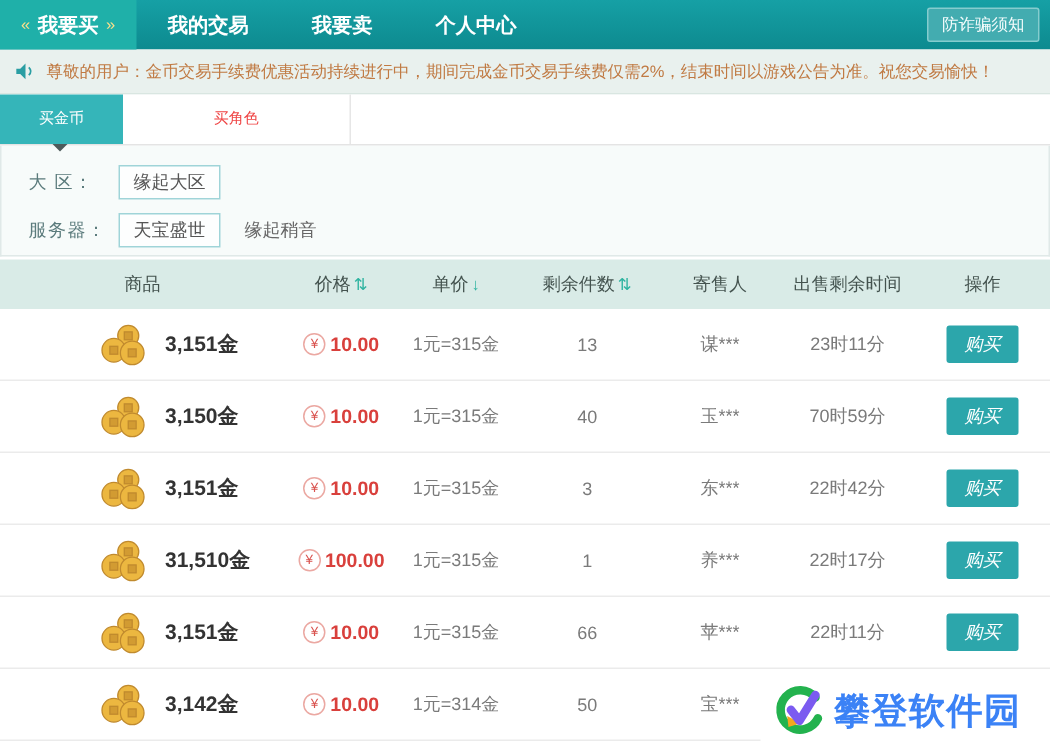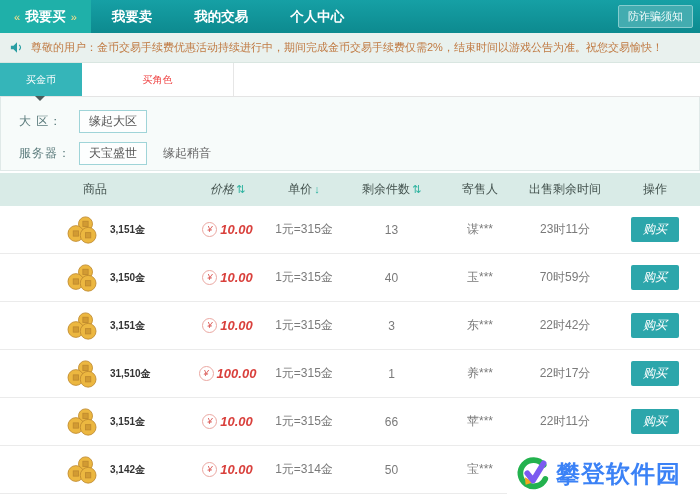--- a/index.html
+++ b/index.html
@@ -23,47 +23,47 @@
   .tab.inactive{width:151px;color:#ef4444;border-right:1px solid #e6e6e6;}
   .tab-pointer{position:absolute;left:35px;top:33px;width:0;height:0;border:5px solid transparent;border-top-color:#4d5b5b;z-index:3;}
   
   .filter-panel{height:74px;background:#f7fbfa;border:1px solid #e0e9e8;border-top:none;box-sizing:border-box;padding:13px 0 0 18px;}
   .filter-row{display:flex;align-items:center;margin-bottom:9px;font-size:12px;color:#5b7b7c;}
   .filter-label{width:60px;letter-spacing:1px;}
   .filter-box{border:1px solid #9fd4d8;background:#fdfefe;padding:2px 9px;color:#555;margin-right:16px;cursor:pointer;}
   .filter-plain{color:#666;cursor:pointer;}
   
   .thead{margin-top:2px;height:33px;background:#d9ebe7;display:flex;align-items:center;font-size:12px;color:#44534f;}
-  .c1{width:190px;}.c2{width:75px;font-style:italic;}.c3{width:78px;}.c4{width:97px;}.c5{width:80px;}.c6{width:90px;}.c7{width:90px;}
+  .c1{width:190px;}.c2{width:75px;}.c3{width:78px;}.c4{width:97px;}.c5{width:80px;}.c6{width:90px;}.c7{width:90px;}
   .th{text-align:center;box-sizing:border-box;}
   .sort{color:#2eb3a0;margin-left:2px;font-size:11px;}
   .row{height:47px;border-bottom:1px solid #ebebeb;display:flex;align-items:center;background:#fff;font-size:12px;color:#7a7a7a;}
   .cell-product{display:flex;align-items:center;padding-left:66px;box-sizing:border-box;}
   .coin-svg{width:32px;height:28px;margin-right:12px;flex:0 0 auto;}
-  .amount{font-weight:bold;color:#333;font-size:10px;white-space:nowrap;}
+  .amount{font-weight:bold;color:#333;font-size:14px;white-space:nowrap;}
   .price-cell{color:#d9403c;font-weight:bold;font-size:13px;display:flex;align-items:center;justify-content:center;gap:3px;box-sizing:border-box;}
   .yuan-circle{width:13px;height:13px;border:1px solid #eba8a2;border-radius:50%;font-size:9px;line-height:13px;text-align:center;color:#d9534f;font-weight:normal;flex:0 0 auto;}
   .center{text-align:center;box-sizing:border-box;}
   .buy-btn{background:#2ca6ab;color:#fff;border:none;border-radius:2px;font-size:12px;padding:4px 12px;cursor:pointer;font-family:inherit;font-style:italic;}
   
   .watermark{position:absolute;right:0;bottom:0;width:193px;height:45px;background:#fff;border-top-left-radius:10px;display:flex;align-items:center;padding-left:8px;gap:5px;z-index:5;box-sizing:border-box;}
   .wm-logo{width:36px;height:36px;flex:0 0 auto;}
   .wm-text{color:#3b82f6;font-size:24px;font-weight:bold;letter-spacing:1px;white-space:nowrap;}
 </style>
 </head>
 <body>
 
 <div class="nav">
   <div class="nav-item active">
     <span class="deco">«</span>
     <span>我要买</span>
     <span class="deco">»</span>
   </div>
+  <div class="nav-item">我的交易</div>
   <div class="nav-item">我要卖</div>
-  <div class="nav-item">我的交易</div>
   <div class="nav-item">个人中心</div>
   <button class="fraud-btn">防诈骗须知</button>
 </div>
 
 <div class="notice">
   <span class="speaker">
     <svg width="14" height="13" viewBox="0 0 16 14">
       <path d="M1 5 h3 l4 -4 v12 l-4 -4 h-3 z" fill="#2a9ea3"></path>
       <path d="M10.5 4 q3 3 0 6" stroke="#2a9ea3" stroke-width="1.3" fill="none"></path>
     </svg>

